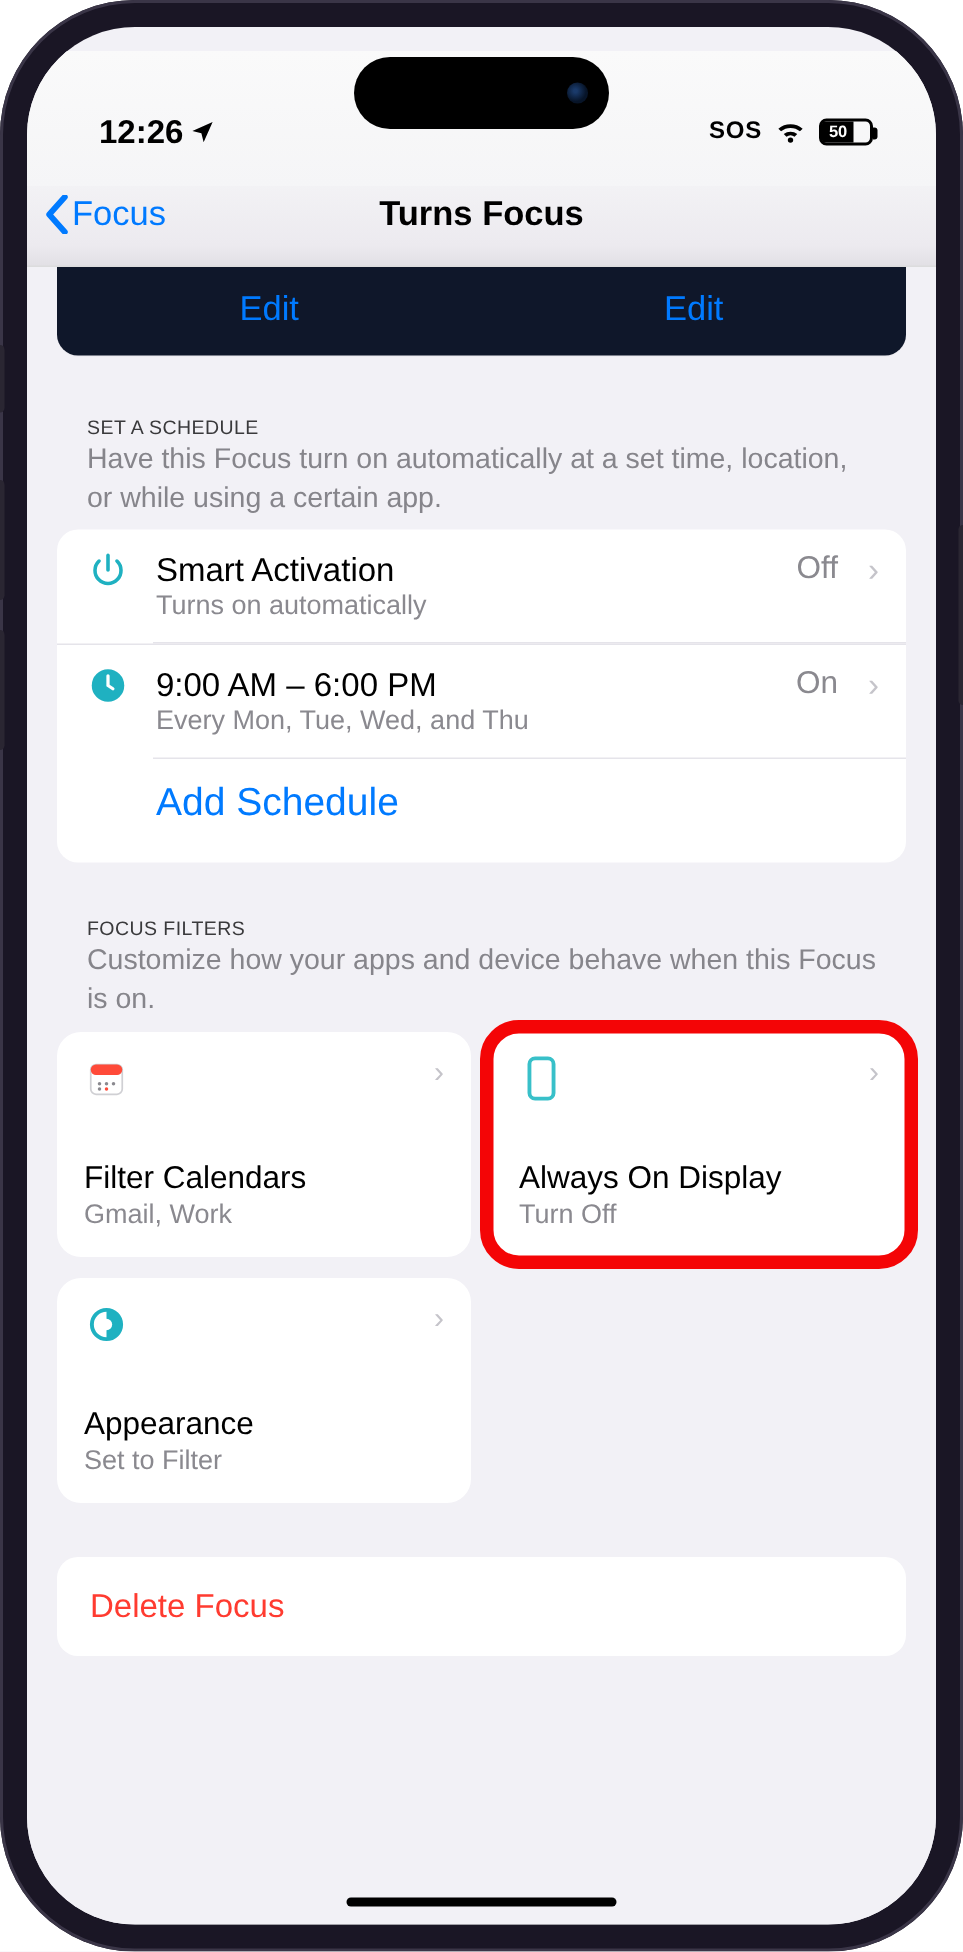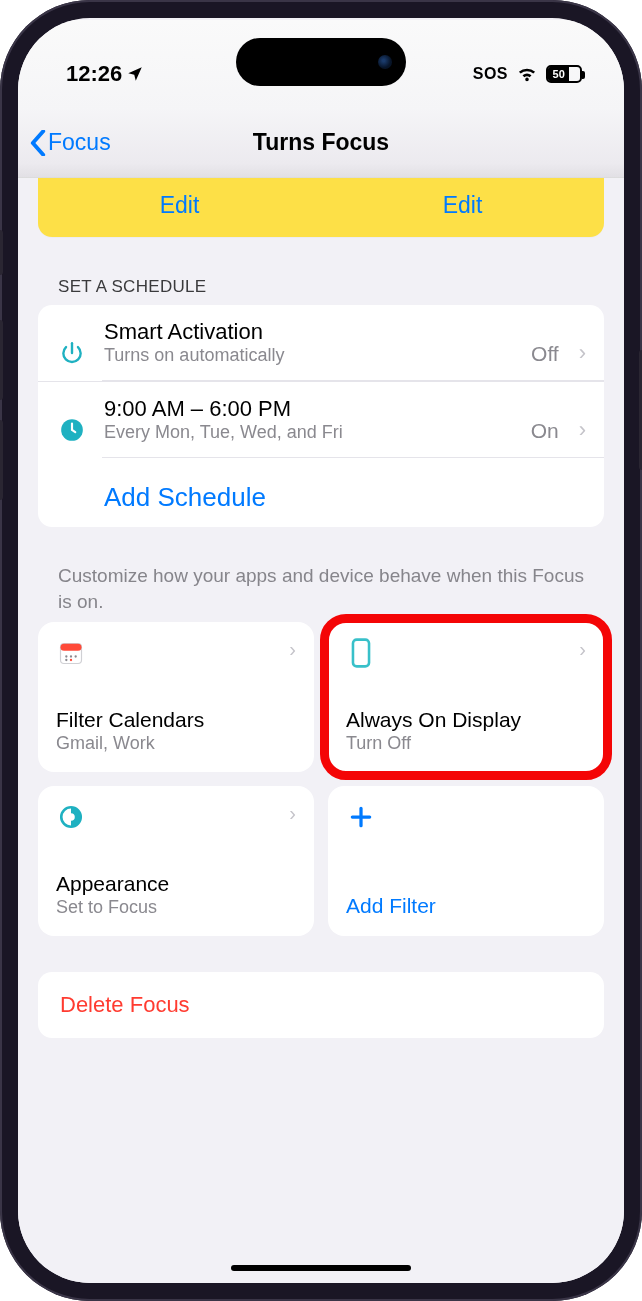--- a/index.html
+++ b/index.html
@@ -51,21 +51,21 @@
     padding-right: 14px;
   }
   .di-cam {
     width: 14px;
     height: 14px;
     border-radius: 50%;
     background: radial-gradient(circle at 40% 40%, #1a3a6a 10%, #071428 60%);
   }
   .status-bar {
     position: absolute;
-    top: 2px;
+    top: 16px;
     left: 0;
     right: 0;
     height: 90px;
     display: flex;
     align-items: center;
     justify-content: space-between;
     padding: 18px 42px 0 48px;
     z-index: 40;
     background: linear-gradient(#fafafa, #f5f5f7);
   }
@@ -107,46 +107,46 @@
     flex: 1; text-align: center; font-size: 23px; font-weight: 600; color: #000;
   }
   .content {
     position: absolute;
     top: 160px; bottom: 0; left: 0; right: 0;
     overflow-y: hidden;
     padding: 0 20px;
     background: #f2f1f6;
   }
   .peek-card {
-    background: #fde047;
+    background: #0f172a;
     border-radius: 0 0 14px 14px;
     margin: 0 0 40px 0;
     padding: 14px 0 18px 0;
     display: flex;
     box-shadow: 0 1px 0 rgba(0,0,0,0.02);
   }
   .peek-edit {
     flex: 1; text-align: center; color: #007aff; font-size: 23px;
   }
   .section-header {
     padding: 0 20px; margin-bottom: 8px;
   }
   .sh-title {
-    font-size: 17px; font-weight: 400; color: #3a3a3c;
+    font-size: 13px; font-weight: 400; color: #3a3a3c;
     text-transform: uppercase; letter-spacing: 0.3px;
   }
   .sh-desc {
     font-size: 19px; color: #86858b; line-height: 1.35; margin-top: 2px;
   }
   .list-card {
     background: #fff; border-radius: 14px; overflow: hidden;
     margin-bottom: 36px;
   }
   .list-row {
-    display: flex; align-items: flex-end; padding: 14px 18px 14px 18px;
+    display: flex; align-items: flex-start; padding: 14px 18px 14px 18px;
     gap: 16px; min-height: 70px;
   }
   .list-card .list-row:nth-child(2),
   .list-card .list-row:nth-child(3) {
     border-top: 0.5px solid #e5e4ea;
   }
   .row-sep { height: 0.5px; background: #e5e4ea; margin-left: 64px; }
   .row-icon {
     width: 32px; display: flex; justify-content: center; align-items: center;
     font-size: 26px;
@@ -236,20 +236,21 @@
 
     <div class="content">
 
       <div class="peek-card">
         <div class="peek-edit">Edit</div>
         <div class="peek-edit">Edit</div>
       </div>
 
       <div class="section-header">
         <div class="sh-title">SET A SCHEDULE</div>
+        <div class="sh-desc">Have this Focus turn on automatically at a set time, location, or while using a certain app.</div>
       </div>
 
       <div class="list-card">
         <div class="list-row">
           <div class="row-icon">
             <svg width="26" height="26" viewBox="0 0 24 24">
                 <path d="M12 3v9" stroke="#1fb1c1" stroke-width="2.2" stroke-linecap="round"></path>
                 <path d="M6.5 6.5a8 8 0 1011 0" stroke="#1fb1c1" stroke-width="2.2" fill="none" stroke-linecap="round"></path>
               </svg>
           </div>
@@ -263,32 +264,33 @@
         <div class="row-sep"></div>
         <div class="list-row">
           <div class="row-icon">
             <svg width="26" height="26" viewBox="0 0 24 24">
                 <circle cx="12" cy="12" r="10" fill="#1fb1c1"></circle>
                 <path d="M12 6v6l3 2" stroke="#fff" stroke-width="2" fill="none" stroke-linecap="round"></path>
               </svg>
           </div>
           <div class="row-body">
             <div class="row-title">9:00 AM – 6:00 PM</div>
-            <div class="row-sub">Every Mon, Tue, Wed, and Fri</div>
+            <div class="row-sub">Every Mon, Tue, Wed, and Thu</div>
           </div>
           <div class="row-val">On</div>
           <div class="chevron">›</div>
         </div>
         <div class="row-sep"></div>
         <div class="list-row">
           <div class="row-link">Add Schedule</div>
         </div>
       </div>
 
       <div class="section-header">
+        <div class="sh-title">FOCUS FILTERS</div>
         <div class="sh-desc">Customize how your apps and device behave when this Focus is on.</div>
       </div>
 
       <div class="filters-grid">
 
         <div class="filter-card">
           <div class="fc-top">
             <div class="fc-icon">
               <svg width="28" height="28" viewBox="0 0 24 24">
                   <rect x="3" y="4" width="18" height="17" rx="3" fill="#fff" stroke="#d0d0d4"></rect>
@@ -330,36 +332,24 @@
               <svg width="26" height="26" viewBox="0 0 24 24">
                   <circle cx="12" cy="12" r="9" fill="none" stroke="#1fb1c1" stroke-width="2.4"></circle>
                   <path d="M12 3a9 9 0 010 18z" fill="#1fb1c1"></path>
                   <circle cx="12" cy="12" r="3.5" fill="#fff"></circle>
                 </svg>
             </div>
             <div class="fc-chevron">›</div>
           </div>
           <div>
             <div class="fc-title">Appearance</div>
-            <div class="fc-sub">Set to Focus</div>
-          </div>
-        </div>
-
-        <div class="filter-card">
-          <div class="fc-top">
-            <div class="fc-icon">
-              <svg width="26" height="26" viewBox="0 0 24 24">
-                  <path d="M12 4v16M4 12h16" stroke="#007aff" stroke-width="3" stroke-linecap="round"></path>
-                </svg>
-            </div>
-          </div>
-          <div>
-            <div class="fc-add-title">Add Filter</div>
-          </div>
-        </div>
+            <div class="fc-sub">Set to Filter</div>
+          </div>
+        </div>
+
 
       </div>
 
       <div class="delete-card">
         <div class="delete-text">Delete Focus</div>
       </div>
 
     </div>
 
     <div class="home-indicator"></div>

